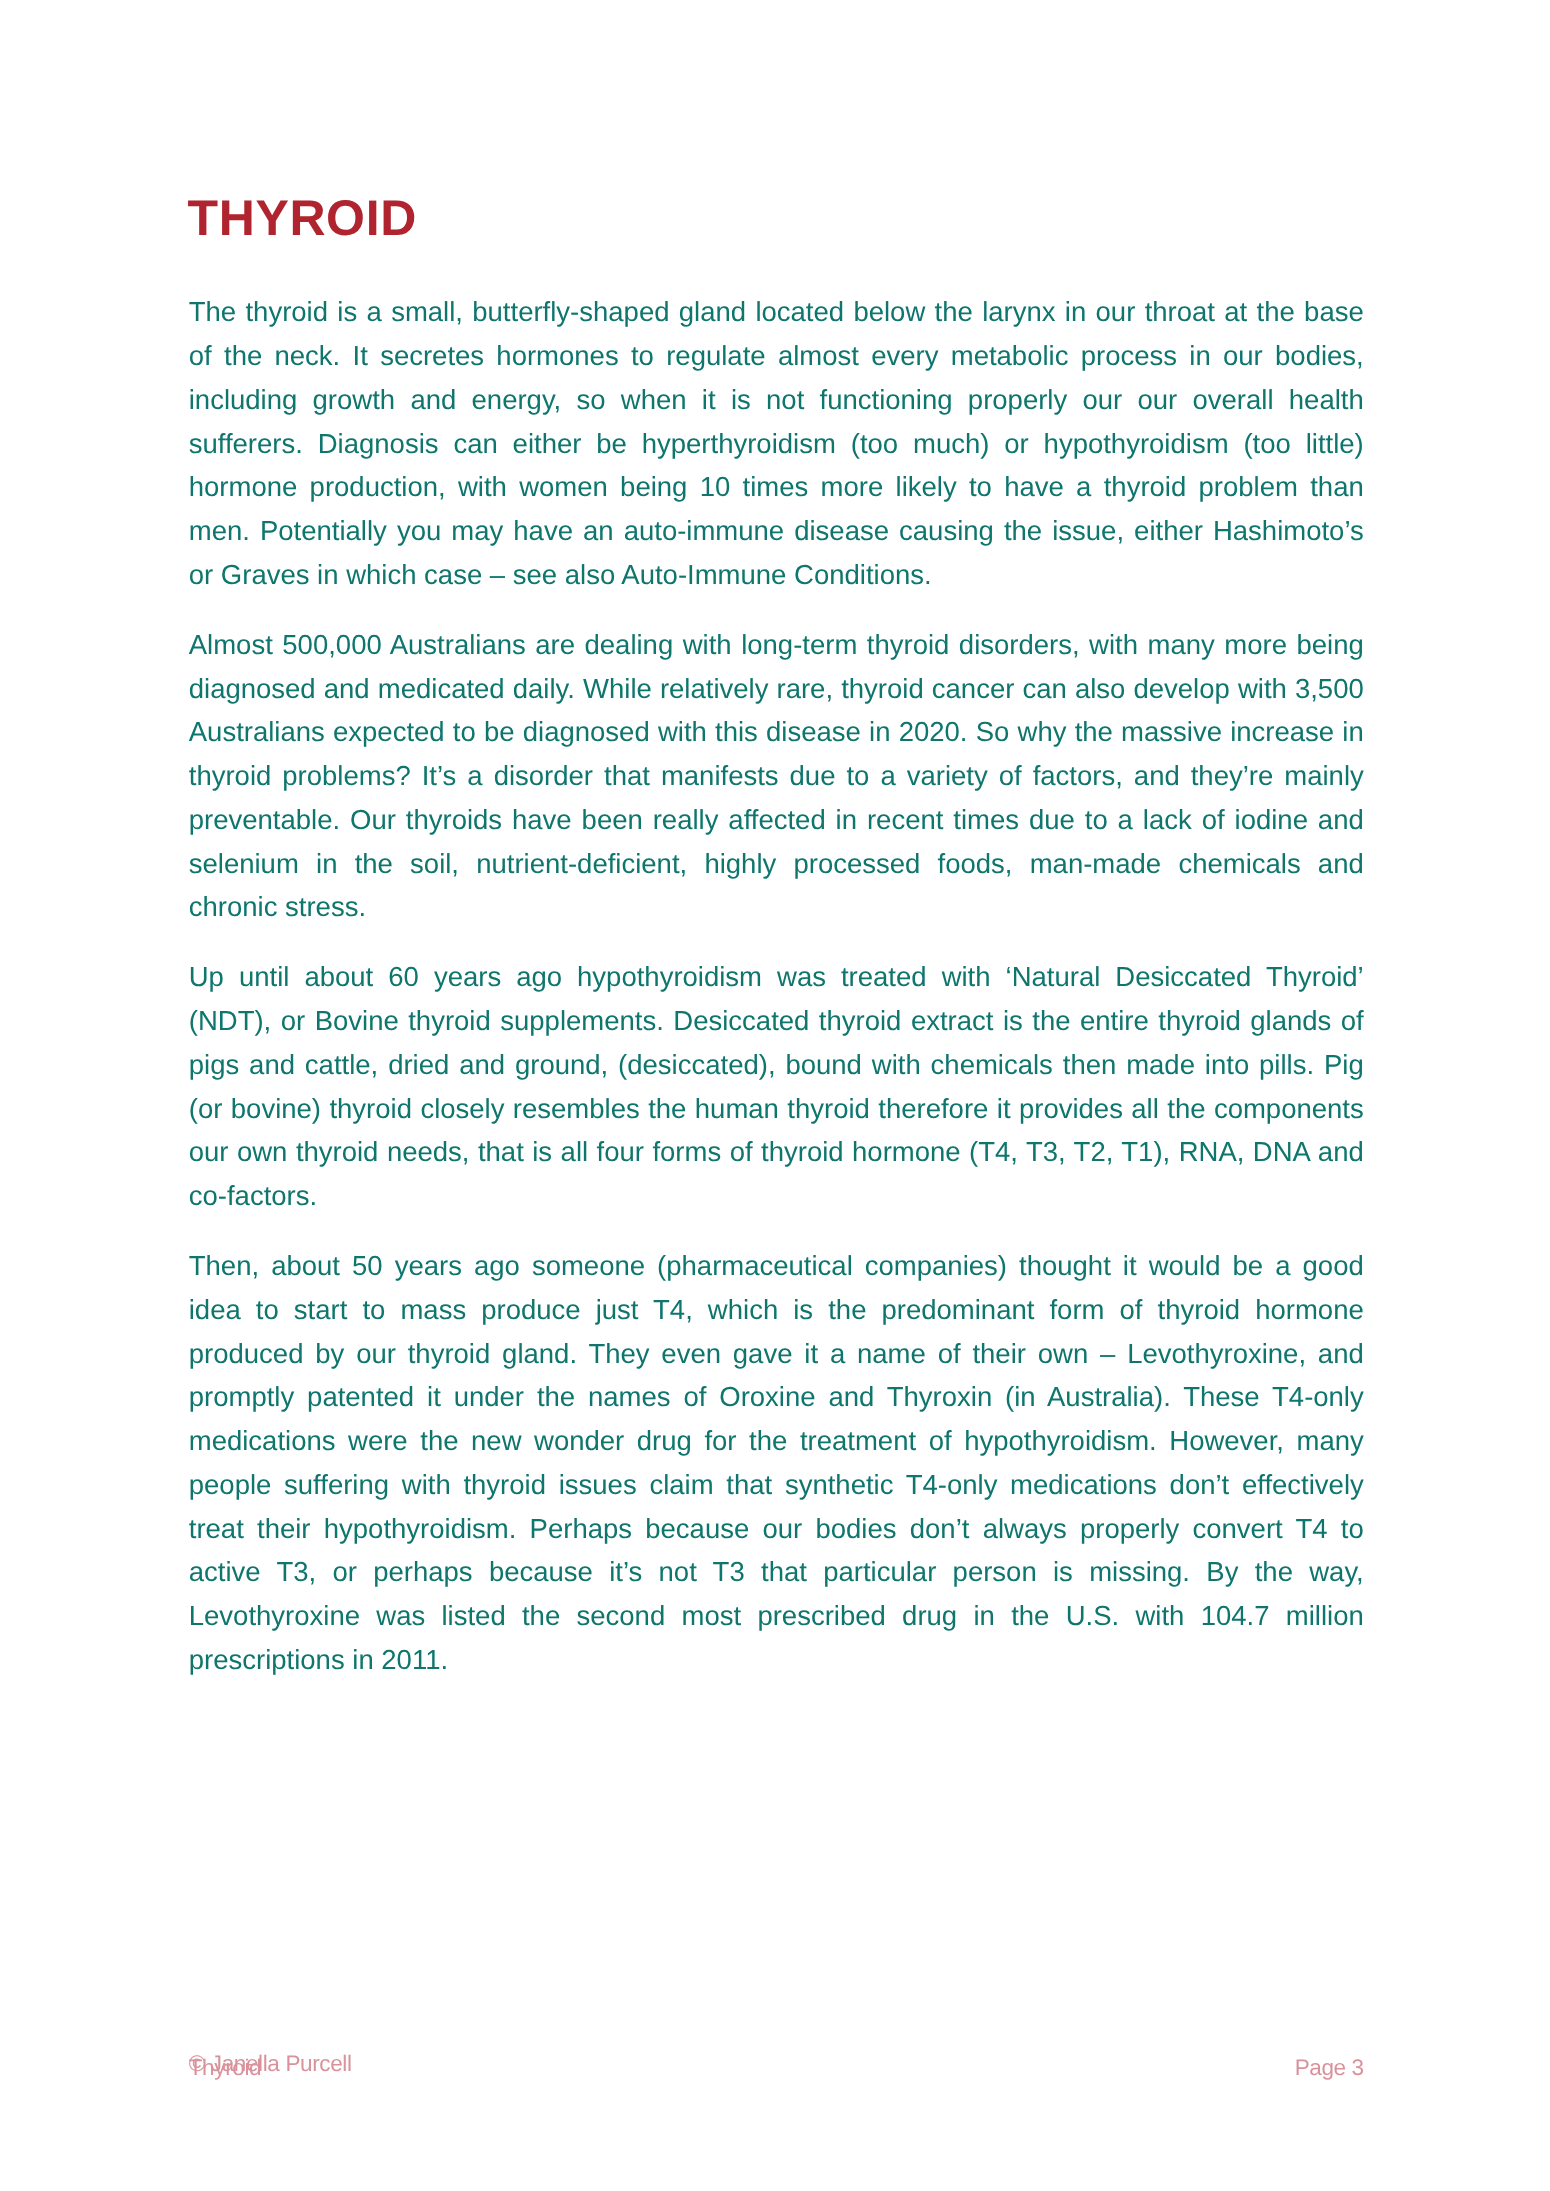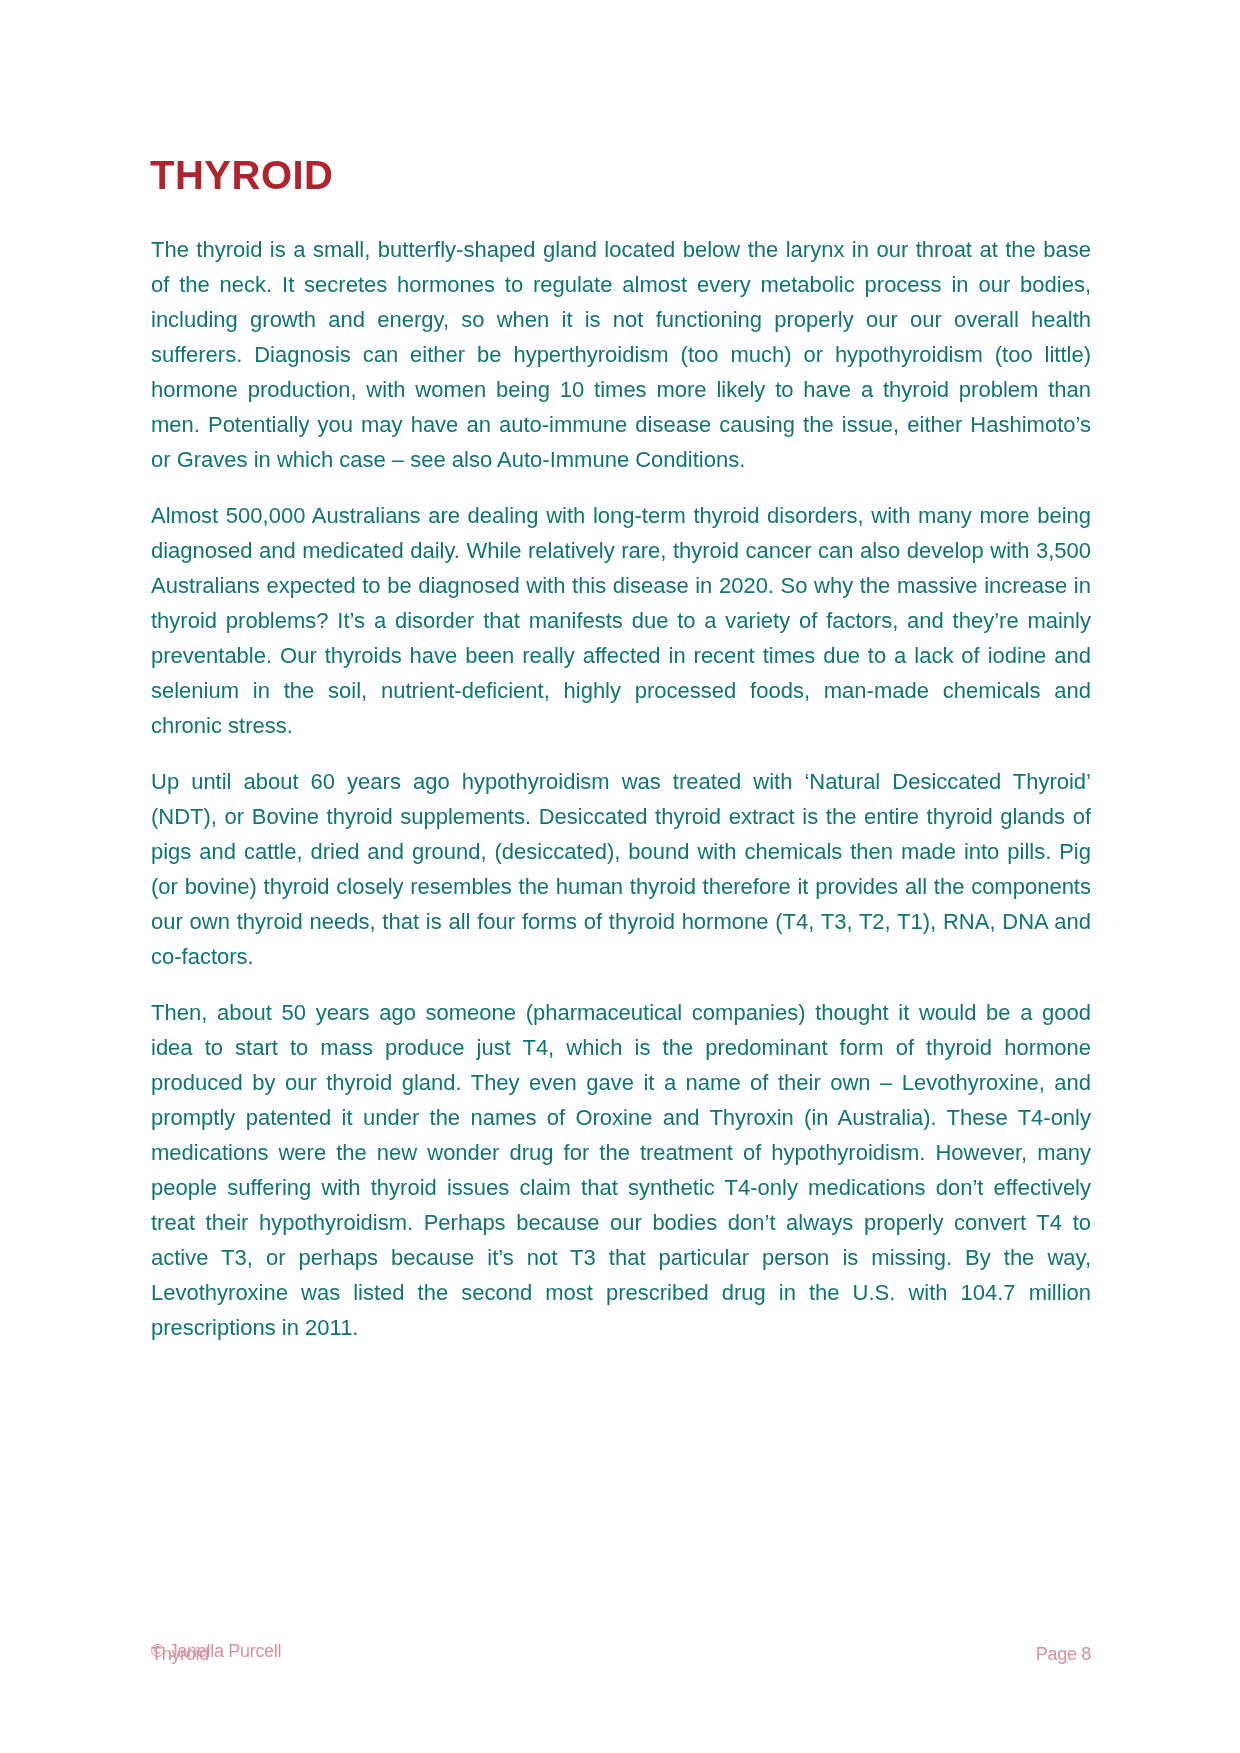--- a/index.html
+++ b/index.html
@@ -75,14 +75,14 @@
 <div class="content">
   <p class="para">The thyroid is a small, butterfly-shaped gland located below the larynx in our throat at the base of the neck. It secretes hormones to regulate almost every metabolic process in our bodies, including growth and energy, so when it is not functioning properly our our overall health sufferers. Diagnosis can either be hyperthyroidism (too much) or hypothyroidism (too little) hormone production, with women being 10 times more likely to have a thyroid problem than men. Potentially you may have an auto-immune disease causing the issue, either Hashimoto’s or Graves in which case – see also Auto-Immune Conditions.</p>
   <p class="para">Almost 500,000 Australians are dealing with long-term thyroid disorders, with many more being diagnosed and medicated daily. While relatively rare, thyroid cancer can also develop with 3,500 Australians expected to be diagnosed with this disease in 2020. So why the massive increase in thyroid problems? It’s a disorder that manifests due to a variety of factors, and they’re mainly preventable. Our thyroids have been really affected in recent times due to a lack of iodine and selenium in the soil, nutrient-deficient, highly processed foods, man-made chemicals and chronic stress.</p>
   <p class="para">Up until about 60 years ago hypothyroidism was treated with ‘Natural Desiccated Thyroid’ (NDT), or Bovine thyroid supplements. Desiccated thyroid extract is the entire thyroid glands of pigs and cattle, dried and ground, (desiccated), bound with chemicals then made into pills. Pig (or bovine) thyroid closely resembles the human thyroid therefore it provides all the components our own thyroid needs, that is all four forms of thyroid hormone (T4, T3, T2, T1), RNA, DNA and co-factors.</p>
   <p class="para">Then, about 50 years ago someone (pharmaceutical companies) thought it would be a good idea to start to mass produce just T4, which is the predominant form of thyroid hormone produced by our thyroid gland. They even gave it a name of their own – Levothyroxine, and promptly patented it under the names of Oroxine and Thyroxin (in Australia). These T4-only medications were the new wonder drug for the treatment of hypothyroidism. However, many people suffering with thyroid issues claim that synthetic T4-only medications don’t effectively treat their hypothyroidism. Perhaps because our bodies don’t always properly convert T4 to active T3, or perhaps because it’s not T3 that particular person is missing. By the way, Levothyroxine was listed the second most prescribed drug in the U.S. with 104.7 million prescriptions in 2011.</p>
 </div>
 
 <div class="footer">
   <span class="footer-left">Thyroid</span>
   <span class="footer-center">© Janella Purcell</span>
-  <span class="footer-right">Page 8</span>
+  <span class="footer-right">Page 3</span>
 </div>
 
 </body></html>

